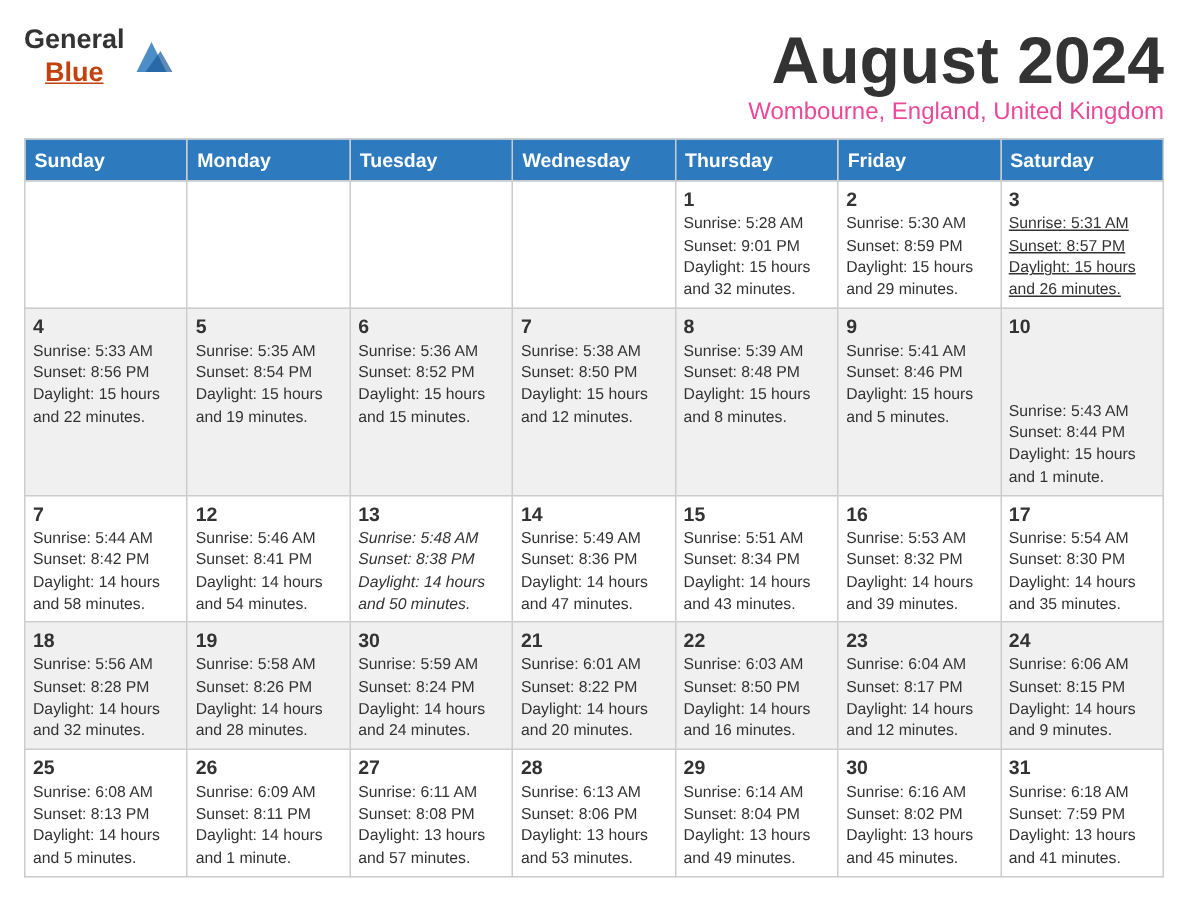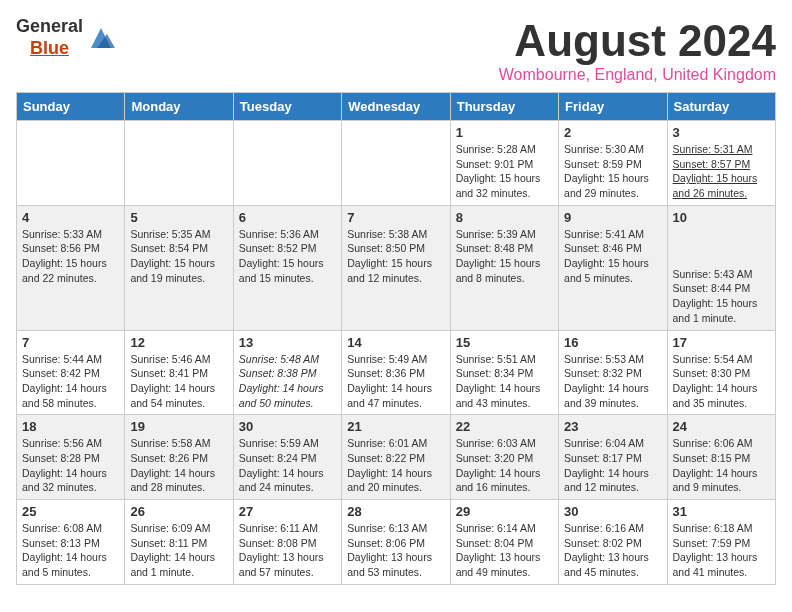--- a/index.html
+++ b/index.html
@@ -284,21 +284,21 @@
         <td>
           <span class="day-num">21</span>
           <div class="day-info" style="white-space: pre-line;">Sunrise: 6:01 AM
 Sunset: 8:22 PM
 Daylight: 14 hours
 and 20 minutes.</div>
         </td>
         <td>
           <span class="day-num">22</span>
           <div class="day-info" style="white-space: pre-line;">Sunrise: 6:03 AM
-Sunset: 3:20 PM
+Sunset: 8:50 PM
 Daylight: 14 hours
 and 16 minutes.</div>
         </td>
         <td>
           <span class="day-num">23</span>
           <div class="day-info" style="white-space: pre-line;">Sunrise: 6:04 AM
 Sunset: 8:17 PM
 Daylight: 14 hours
 and 12 minutes.</div>
         </td>

